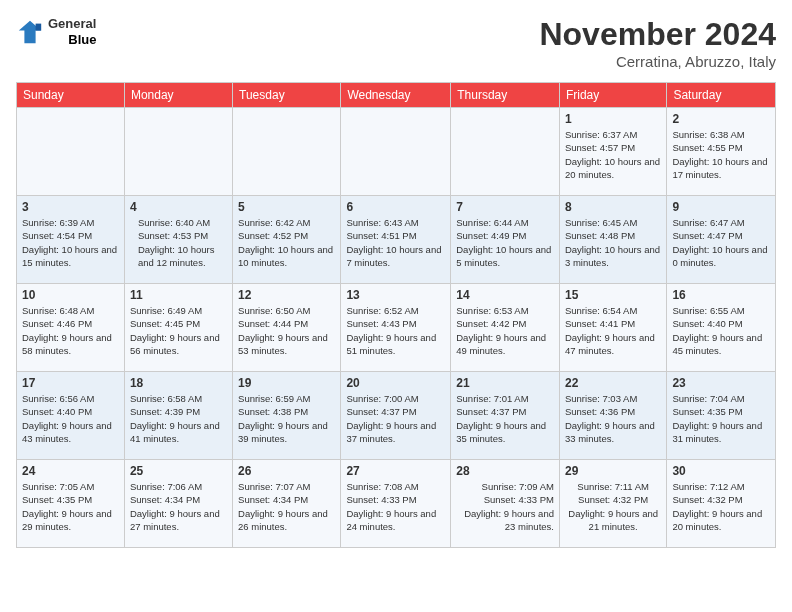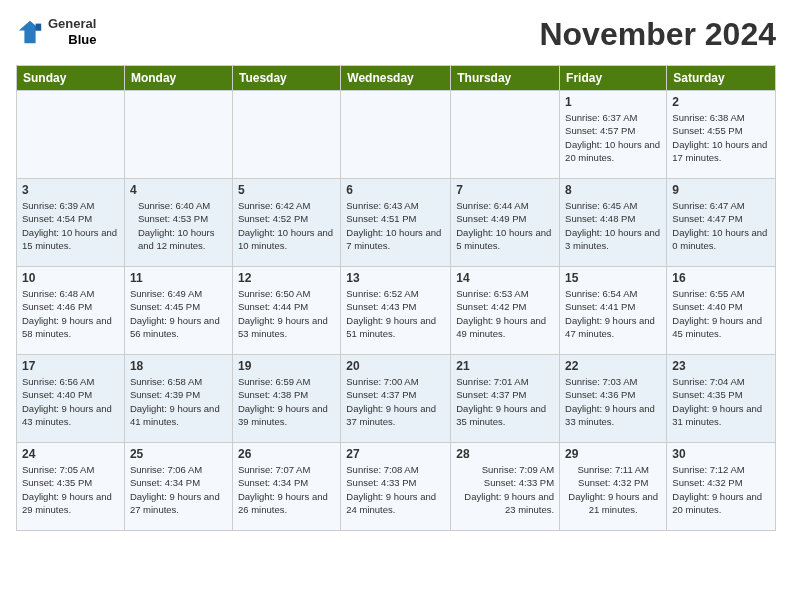--- a/index.html
+++ b/index.html
@@ -46,24 +46,24 @@
     .location {
       font-size: 15px;
       color: #555;
     }
     .calendar {
       width: 100%;
       border-collapse: collapse;
       border: 1px solid #ccc;
     }
     .calendar th {
-      background-color: #4d7c0f;
+      background-color: #ef4444;
       color: #fff;
       font-size: 12px;
-      font-weight: bold;
+      font-weight: normal;
       padding: 5px 6px;
       text-align: left;
       border: 1px solid #ccc;
     }
     .calendar td {
       vertical-align: top;
       border: 1px solid #ccc;
       padding: 4px 5px;
       font-size: 10px;
       color: #333;
@@ -101,20 +101,21 @@
       <polygon points="20,4 36,18 28,18 28,36 12,36 12,18 4,18" fill="#2a7abf"></polygon>
       <polygon points="28,8 36,8 36,18 28,18" fill="#1a5a9f"></polygon>
     </svg>
     <div class="logo-text">
       <span class="general">General</span>
       <span class="blue">Blue</span>
     </div>
   </div>
   <div class="title-area">
     <div class="month-title">November 2024</div>
+    <div class="location">Cerratina, Abruzzo, Italy</div>
   </div>
 </div>
 
 <table class="calendar">
   <thead>
     <tr>
     <th>Sunday</th>
         <th>Monday</th>
         <th>Tuesday</th>
         <th>Wednesday</th>

